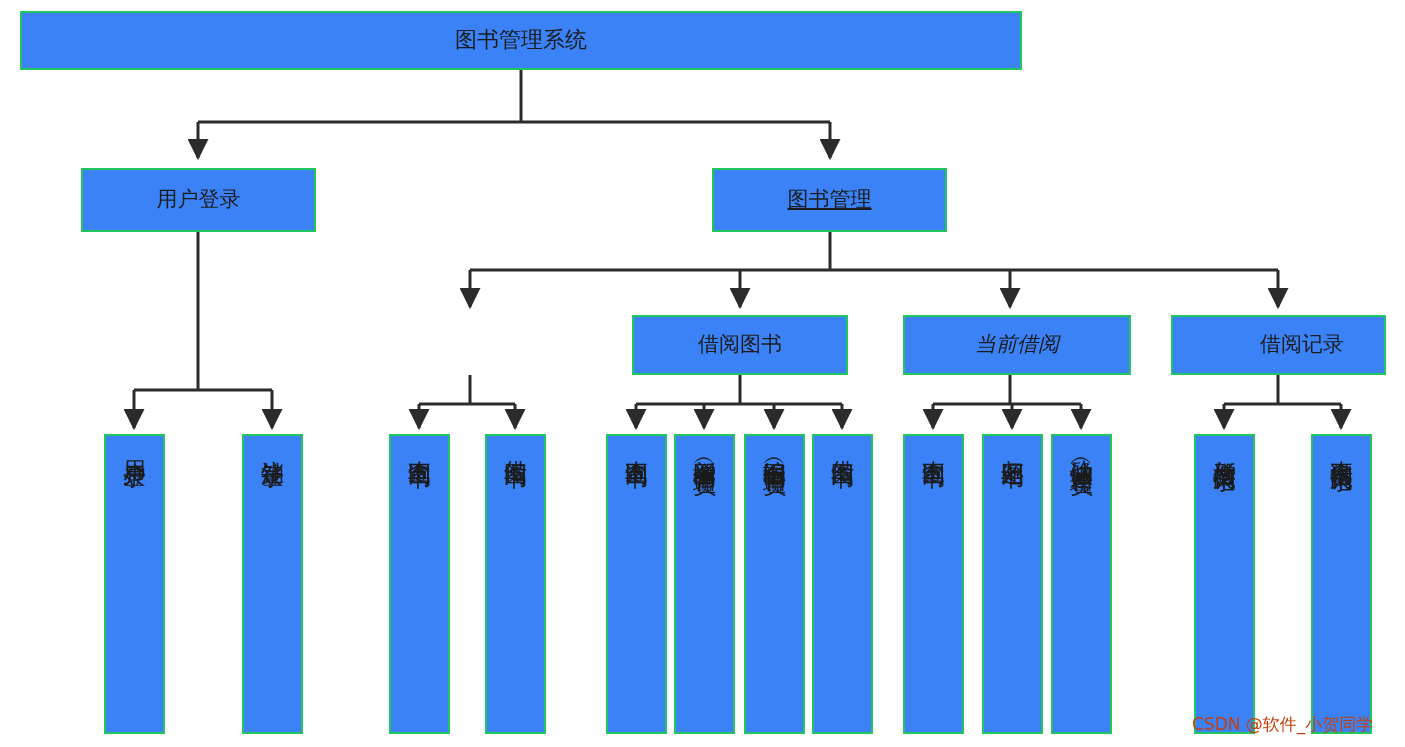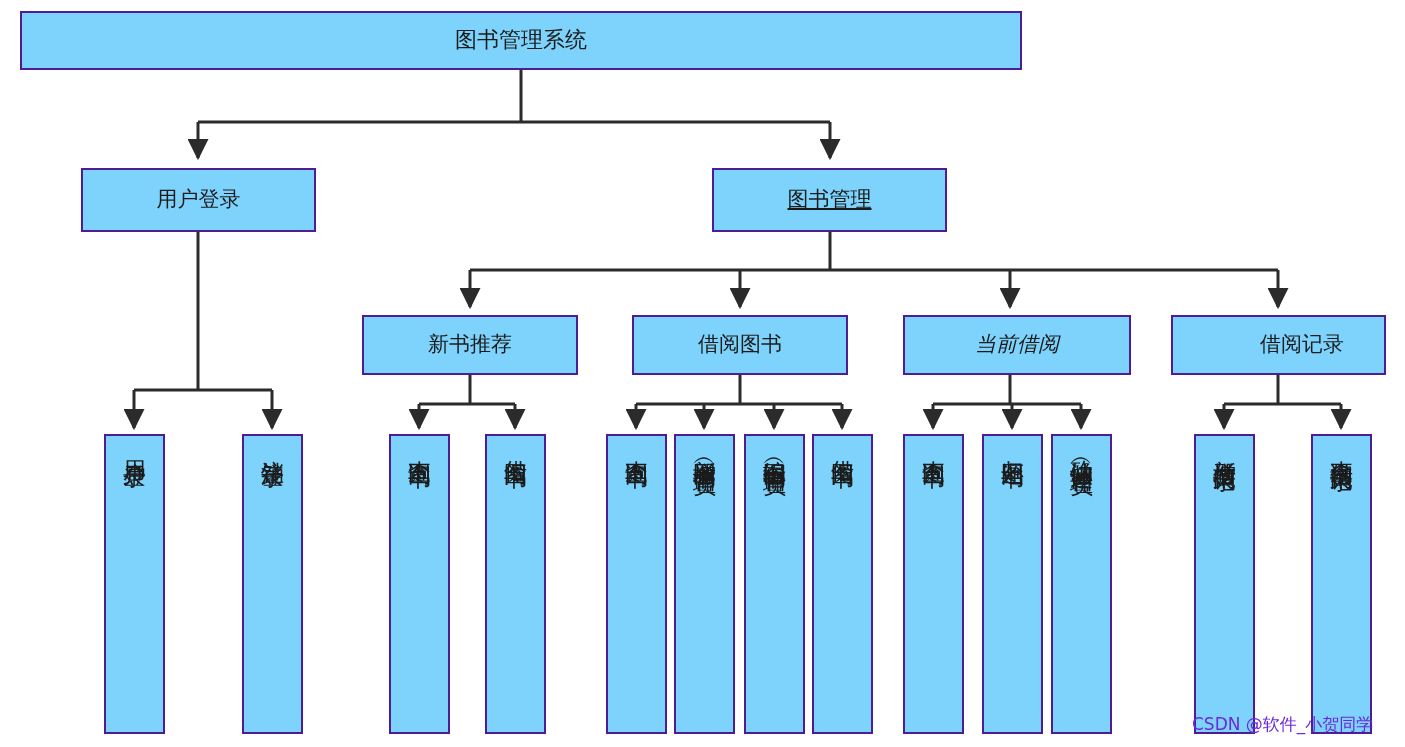--- a/index.html
+++ b/index.html
@@ -8,22 +8,22 @@
     background:#ffffff;
     font-family:"DejaVu Sans","Liberation Sans",sans-serif;
     overflow:hidden;
   }
   #canvas{position:relative;width:1405px;height:747px;}
   svg.edges{position:absolute;left:0;top:0;width:1405px;height:747px;}
 
   .node{
     position:absolute;
     box-sizing:border-box;
-    background:#7dd3fc;
-    border:2px solid #4c1d95;
+    background:#3b82f6;
+    border:2px solid #22c55e;
     display:flex;
     align-items:center;
     justify-content:center;
     color:#1b1b1b;
     z-index:2;
   }
   .node .label{
     text-align:center;
     line-height:1.12;
     white-space:nowrap;
@@ -44,21 +44,21 @@
     font-size:23px;
     letter-spacing:2px;
     line-height:1.0;
     white-space:nowrap;
   }
 
   .watermark{
     position:absolute;
     left:1192px;top:713px;
     font-size:17px;
-    color:#6d28d9;
+    color:#c2410c;
     z-index:3;
     white-space:nowrap;
     pointer-events:none;
   }
 </style>
 </head>
 <body>
 
 <div id="canvas">
 
@@ -116,23 +116,20 @@
     <span class="label">图书管理系统</span>
   </div>
 
   <div class="node h" style="left:81px;top:168px;width:235px;height:64px;">
     <span class="label">用户登录</span>
   </div>
   <div class="node h" style="left:712px;top:168px;width:235px;height:64px;text-decoration:underline;">
     <span class="label">图书管理</span>
   </div>
 
-  <div class="node lvl2" style="left:362px;top:315px;width:216px;height:60px;">
-    <span class="label">新书推荐</span>
-  </div>
   <div class="node lvl2" style="left:632px;top:315px;width:216px;height:60px;">
     <span class="label">借阅图书</span>
   </div>
   <div class="node lvl2" style="left:903px;top:315px;width:228px;height:60px;font-style:italic;">
     <span class="label">当前借阅</span>
   </div>
   <div class="node lvl2" style="left:1171px;top:315px;width:215px;height:60px;padding-left:47px;">
     <span class="label">借阅记录</span>
   </div>
 

